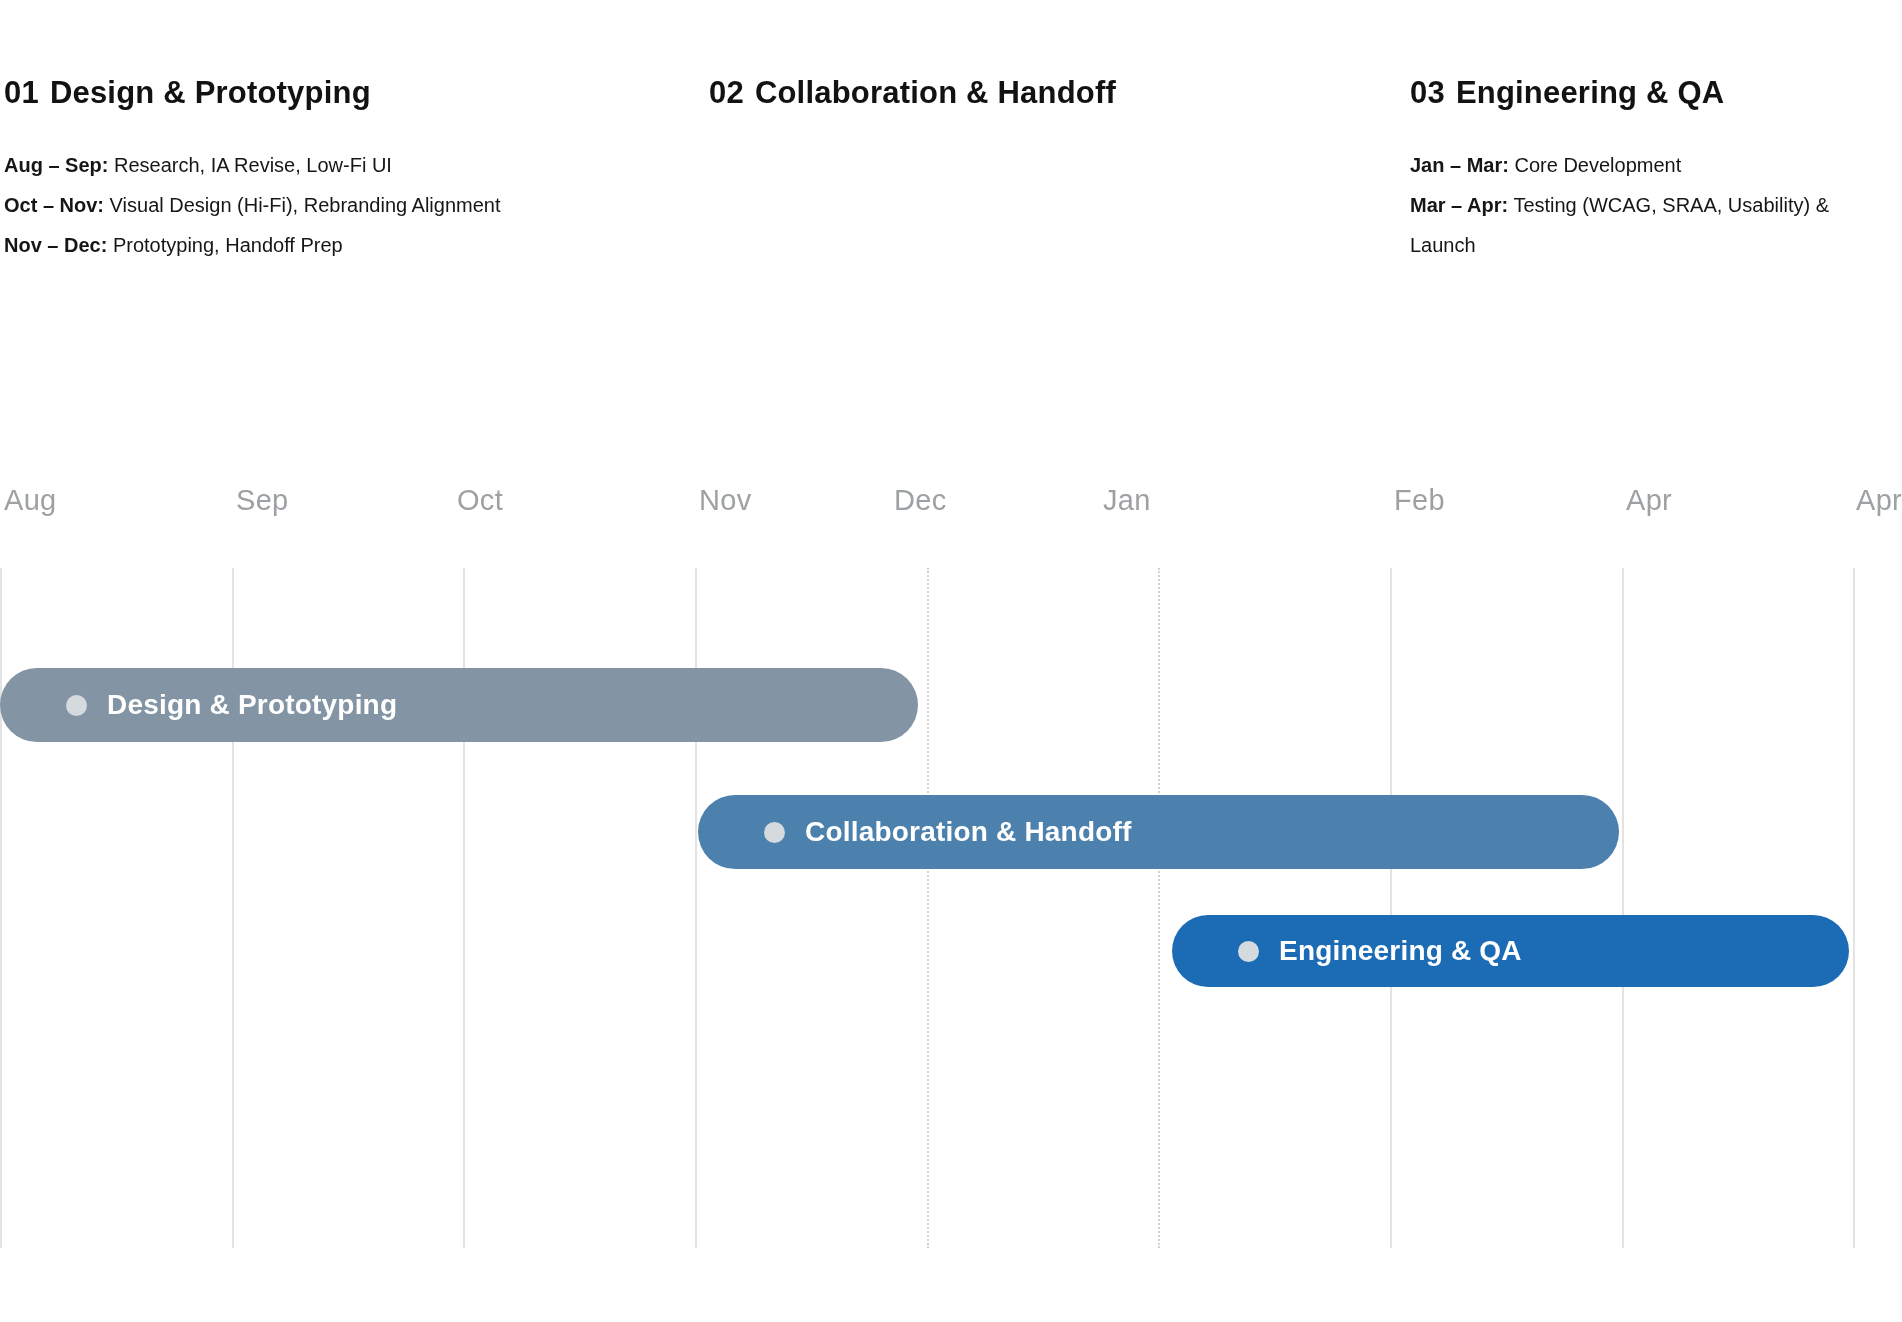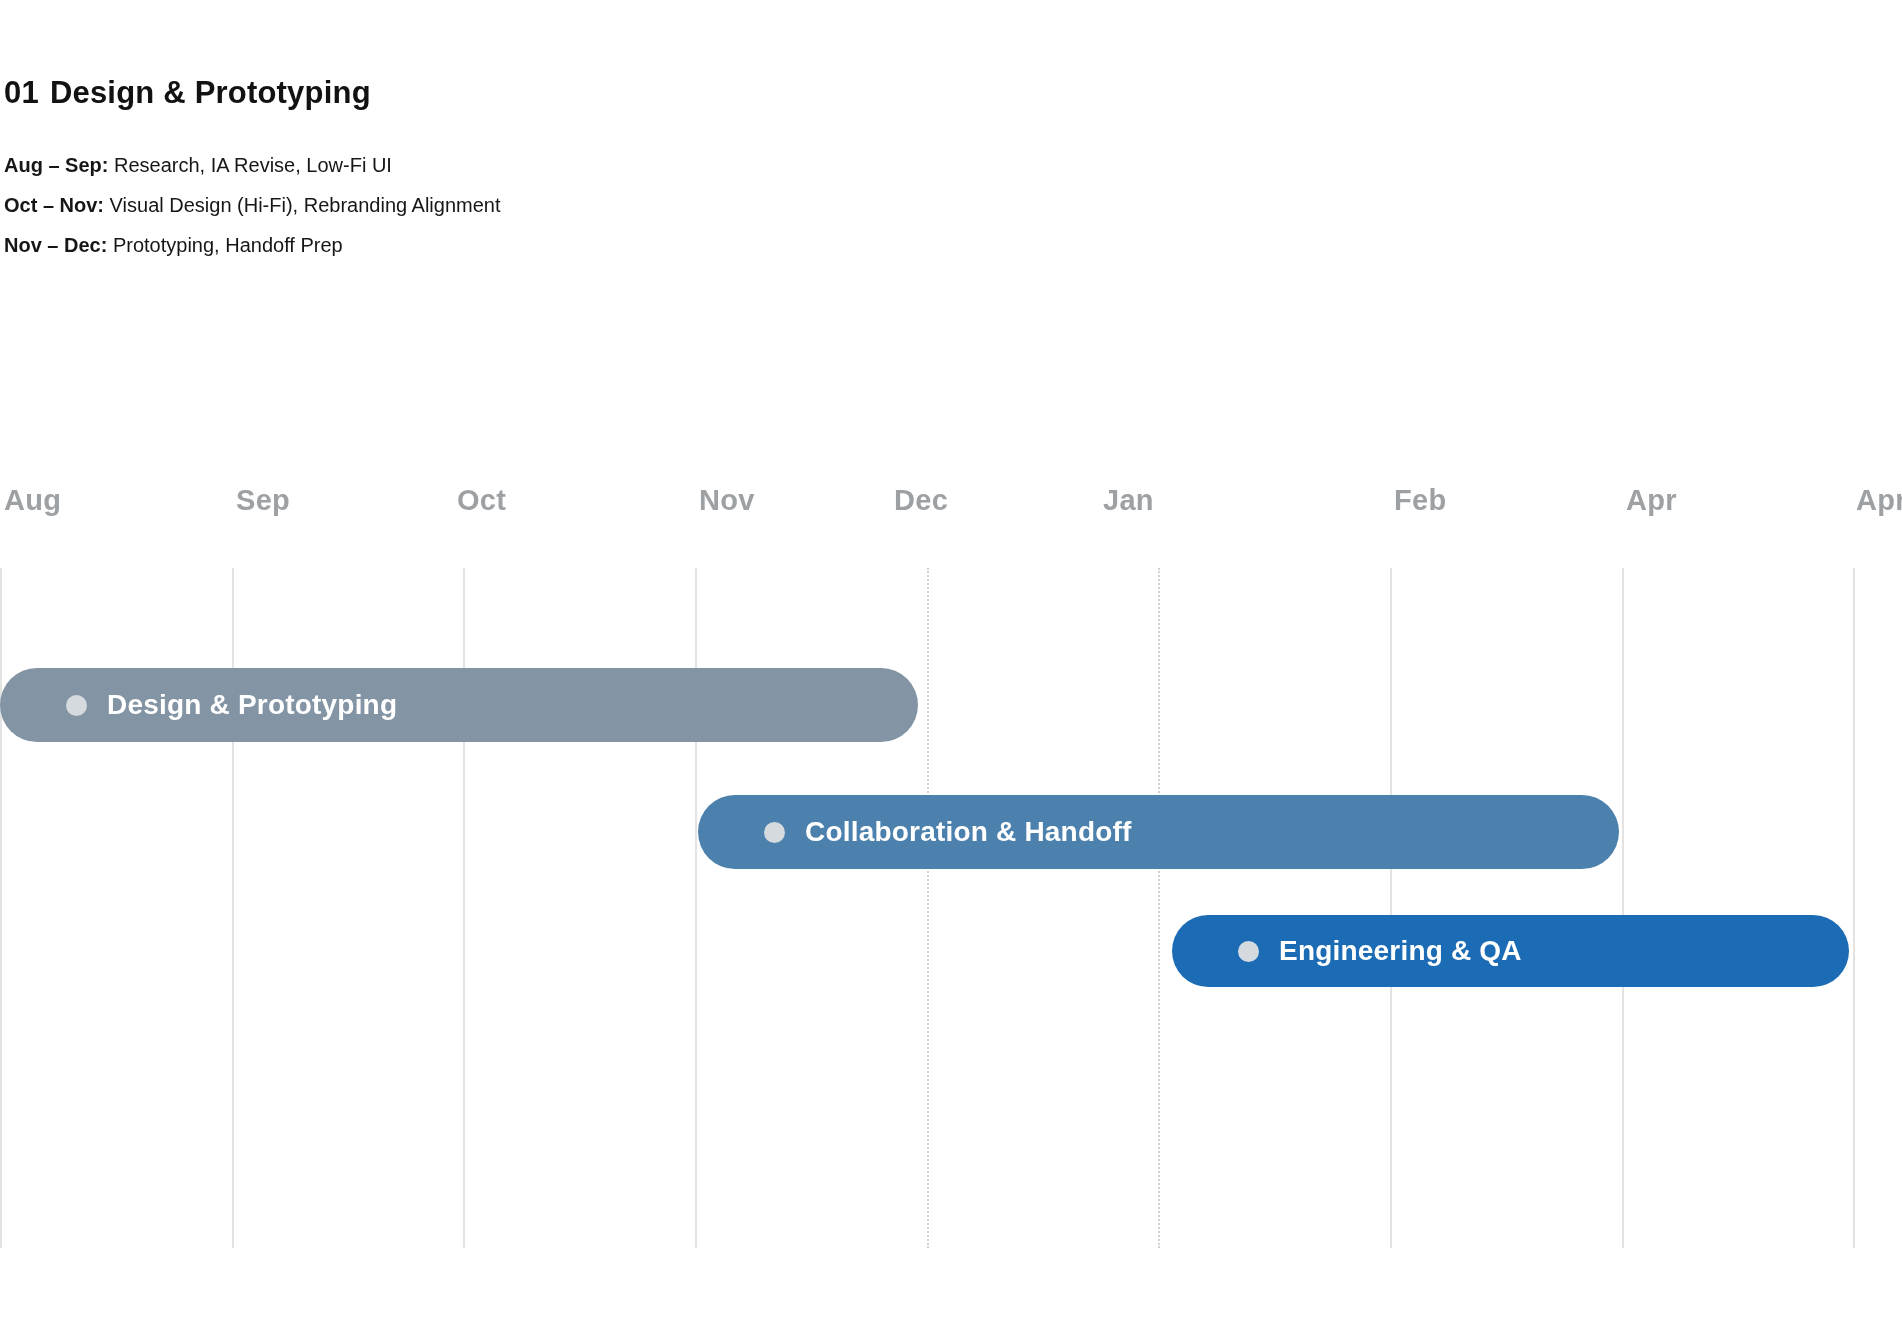--- a/index.html
+++ b/index.html
@@ -22,21 +22,21 @@
     font-size: 31px; font-weight: 700; letter-spacing: 0.2px;
     line-height: 38px; margin: 0 0 33px 0; color: #121212;
   }
   .phase-heading .num { margin-right: 11px; }
   .phase-items { font-size: 20px; line-height: 40px; color: #161616; }
   .phase-items .rng { font-weight: 700; }
 
   
   .month-label {
     position: absolute; top: 484px;
-    font-size: 29px; font-weight: 700; color: #9EA1A4; letter-spacing: 0.3px; text-align: center;
+    font-size: 29px; font-weight: 400; color: #9EA1A4; letter-spacing: 0.3px; text-align: center;
   }
 
   
   .gridline { position: absolute; top: 568px; height: 680px; }
   .gridline.solid  { width: 2px; background: #E3E3E3; }
   .gridline.dotted { width: 0; border-left: 2px dotted #D2D2D2; }
 
   
   .gantt-bar {
     position: absolute; height: 74px; border-radius: 37px;
@@ -65,22 +65,36 @@
       <span class="rng">Aug – Sep:</span>
       <span>Research, IA Revise, Low-Fi UI</span><br>
       <span class="rng">Oct – Nov:</span>
       <span>Visual Design (Hi-Fi), Rebranding Alignment</span><br>
       <span class="rng">Nov – Dec:</span>
       <span>Prototyping, Handoff Prep</span>
     </div>
   </div>
 
   <div class="phase-col c2">
+    <div class="phase-heading">
+      <span class="num">02</span><span>Collaboration &amp; Handoff</span>
+    </div>
   </div>
 
+  <div class="phase-col c3">
+    <div class="phase-heading">
+      <span class="num">03</span><span>Engineering &amp; QA</span>
+    </div>
+    <div class="phase-items">
+      <span class="rng">Jan – Mar:</span>
+      <span>Core Development</span><br>
+      <span class="rng">Mar – Apr:</span>
+      <span>Testing (WCAG, SRAA, Usability) &amp; Launch</span>
+    </div>
+  </div>
 
   <div class="month-label" style="left:4px">Aug</div>
   <div class="month-label" style="left:236px">Sep</div>
   <div class="month-label" style="left:457px">Oct</div>
   <div class="month-label" style="left:699px">Nov</div>
   <div class="month-label" style="left:894px">Dec</div>
   <div class="month-label" style="left:1103px">Jan</div>
   <div class="month-label" style="left:1394px">Feb</div>
   <div class="month-label" style="left:1626px">Apr</div>
   <div class="month-label" style="left:1856px">Apr</div>

